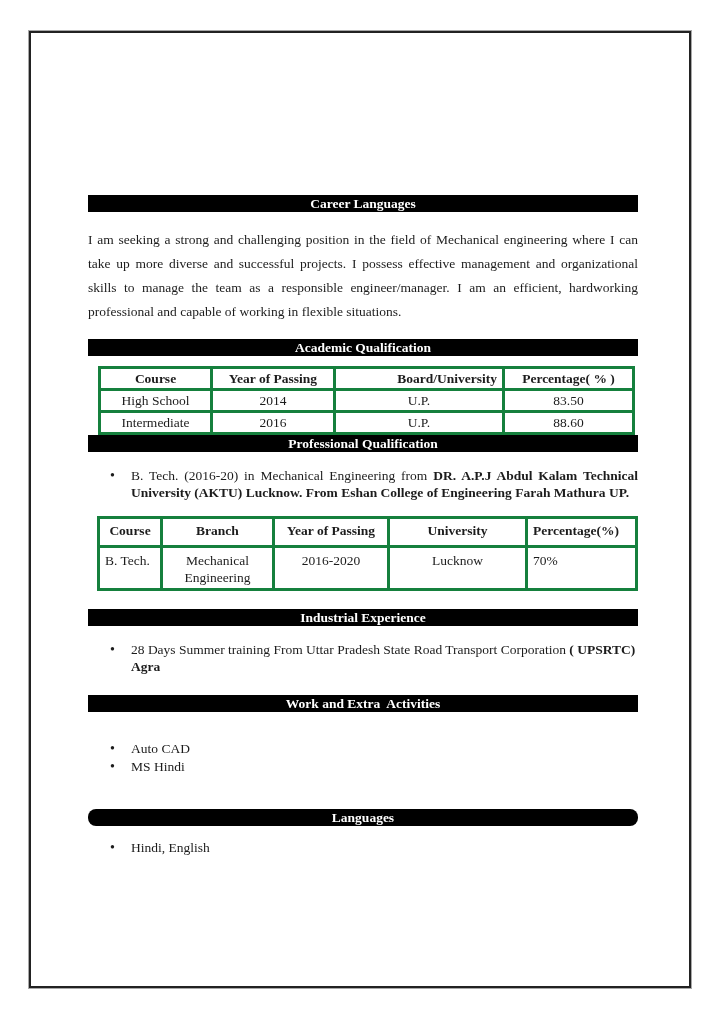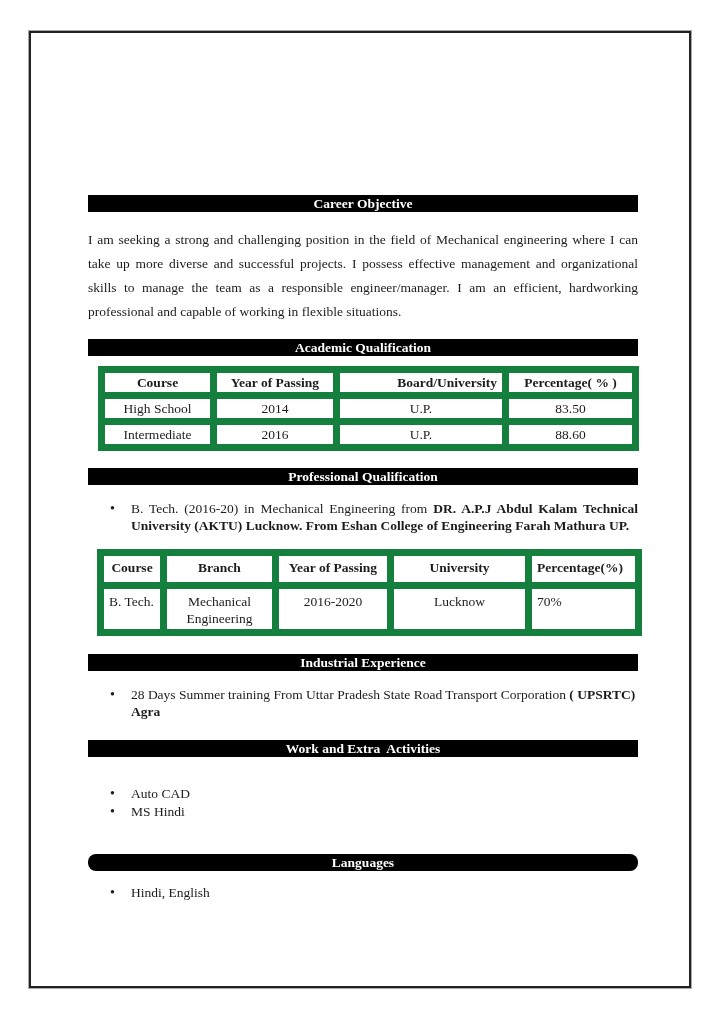--- a/index.html
+++ b/index.html
@@ -36,32 +36,32 @@
     text-align: center;
     white-space: pre-wrap; 
   }
   .objective-text {
     margin-top: 16px;
     font-size: 13.5px;
     line-height: 24px;
     text-align: justify;
   }
   .bar-academic      { margin-top: 15px; }
-  .bar-professional  { margin-top: 17px; }
+  .bar-professional  { }
   .bar-industrial    { margin-top: 18px; }
   .bar-activities    { margin-top: 20px; }
   .bar-languages     { margin-top: 34px; border-radius: 8px; }
 
   table {
     border-collapse: collapse;
     table-layout: fixed;
     font-size: 13.5px;
   }
   th, td {
-    border: 7px solid #15803d;
+    border: 3px solid #15803d;
     line-height: 17px;
     overflow: hidden;
   }
   .academic-table {
     margin: 10px 0 0 10px;
     width: 534px;
   }
   .academic-table th, .academic-table td {
     padding: 1px 5px;
     text-align: center;
@@ -109,21 +109,21 @@
   .languages-list { margin-top: 13px; list-style: none; }
   .bold { font-weight: 700; }
 </style>
 </head>
 <body>
 
 <div class="page">
   <div class="frame">
     <div class="content">
 
-      <div class="section-bar">Career Objective</div>
+      <div class="section-bar">Career Languages</div>
       <p class="objective-text">I am seeking a strong and challenging position in the field of Mechanical engineering where I can take up more diverse and successful projects. I possess effective management and organizational skills to manage the team as a responsible engineer/manager. I am an efficient, hardworking professional and capable of working in flexible situations.</p>
 
       <div class="section-bar bar-academic">Academic Qualification</div>
       <table class="academic-table">
         <colgroup>
           <col style="width:112px">
             <col style="width:123px">
             <col style="width:169px">
             <col style="width:130px">
         </colgroup>

